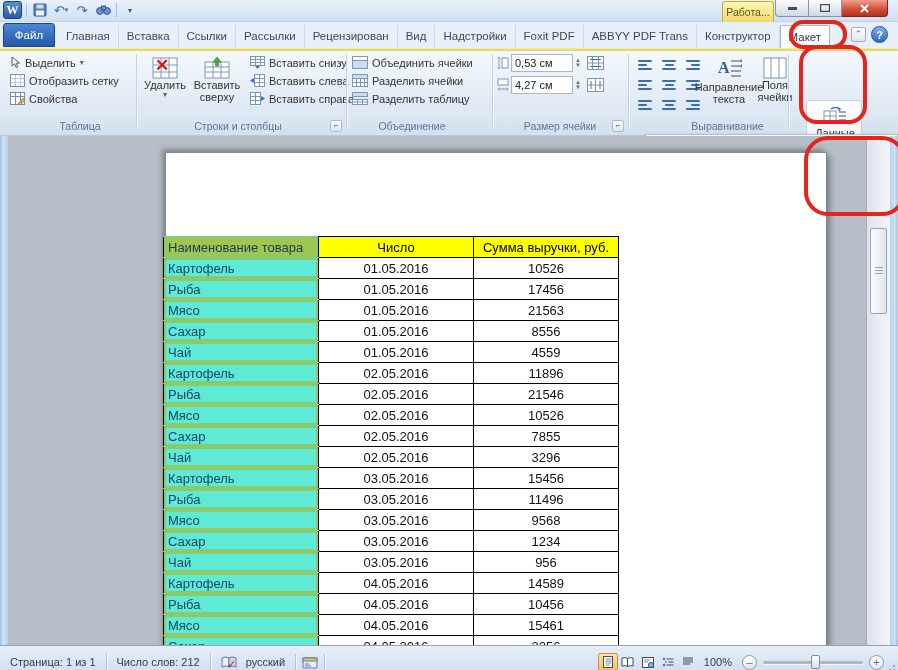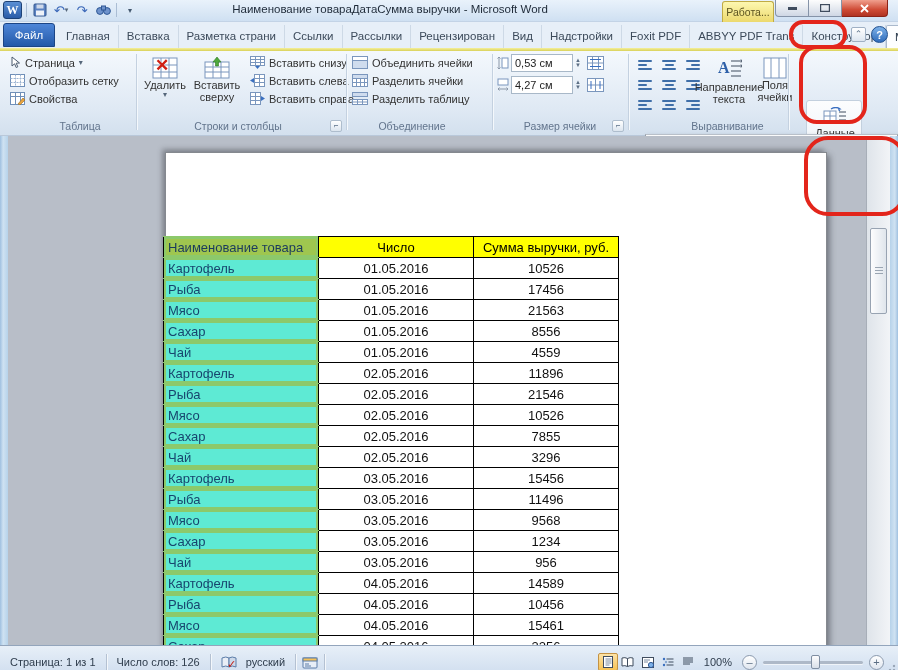--- a/index.html
+++ b/index.html
@@ -160,21 +160,20 @@
       <div class="qbtn">
         <svg width="15" height="12" viewBox="0 0 15 12">
             <circle cx="4" cy="7" r="3.4" fill="#6f93cc" stroke="#2e5795"></circle>
             <circle cx="11" cy="7" r="3.4" fill="#6f93cc" stroke="#2e5795"></circle>
             <rect x="5.5" y="2" width="4" height="4" fill="#6f93cc" stroke="#2e5795"></rect>
           </svg>
       </div>
       <div class="qsep"></div>
       <div class="qbtn" style="font-size:8px;color:#44586f">▾</div>
     </div>
-    <div class="title-text">Наименование товараДатаСумма выручки - Microsoft Word</div>
     <div class="ctx-tab">Работа...</div>
     <div class="winbtns">
       <div class="wbtn min">
         <svg width="9" height="3" viewBox="0 0 9 3">
             <rect width="9" height="3" fill="#3f4c5e"></rect>
           </svg>
       </div>
       <div class="wbtn max">
         <svg width="10" height="8" viewBox="0 0 10 8">
             <rect x="0.5" y="0.5" width="9" height="7" fill="none" stroke="#3f4c5e" stroke-width="1.4"></rect>
@@ -186,21 +185,20 @@
           </svg>
       </div>
     </div>
   </div>
 
   <div class="tabrow">
     <div class="tab-file">Файл</div>
     <div class="tabs">
       <div class="tab">Главная</div>
       <div class="tab">Вставка</div>
-      <div class="tab">Разметка страни</div>
       <div class="tab">Ссылки</div>
       <div class="tab">Рассылки</div>
       <div class="tab">Рецензирован</div>
       <div class="tab">Вид</div>
       <div class="tab">Надстройки</div>
       <div class="tab">Foxit PDF</div>
       <div class="tab">ABBYY PDF Trans</div>
       <div class="tab">Конструктор</div>
       <div class="tab active">Макет</div>
     </div>
@@ -210,21 +208,21 @@
 
   <div class="ribbon">
     <div class="topline"></div>
 
     <div class="rbtn" style="left:10px; top:8px;">
       <span class="ic">
         <svg width="11" height="13" viewBox="0 0 11 13">
             <path d="M2 1 L2 10 L4.6 7.8 L6.2 11.5 L7.8 10.8 L6.2 7.2 L9.5 7 Z" fill="#fff" stroke="#4a5a6e"></path>
           </svg>
       </span>
-      <span>Страница</span>
+      <span>Выделить</span>
         <span class="caret">▾</span>
     </div>
     <div class="rbtn" style="left:10px; top:26px;">
       <span class="ic">
         <svg width="15" height="13" viewBox="0 0 15 13">
             <rect x="0.5" y="0.5" width="14" height="12" fill="#fff" stroke="#6f8fb8"></rect>
             <path d="M0.5 4.5h14M0.5 8.5h14M5.5 0.5v12M10.5 0.5v12" stroke="#9db4d2" stroke-dasharray="2 1" fill="none"></path>
           </svg>
       </span>
       <span>Отобразить сетку</span>
@@ -641,21 +639,21 @@
   <div class="vscroll">
     <div class="vthumb">
         <span class="grip"></span>
       </div>
   </div>
   <div class="edge-r"></div>
 
   <div class="statusbar">
     <span class="sb-item" style="margin-left:6px">Страница: 1 из 1</span>
     <span class="sb-sep"></span>
-    <span class="sb-item">Число слов: 126</span>
+    <span class="sb-item">Число слов: 212</span>
     <span class="sb-sep"></span>
     <span class="ic" style="margin:0 4px">
       <svg width="17" height="15" viewBox="0 0 17 15">
           <path d="M1 3 Q5 1 8 3 L8 12 Q5 10 1 12 Z" fill="#e9eef6" stroke="#5b7ca8"></path>
           <path d="M15 3 Q11 1 8 3 L8 12 Q11 10 15 12 Z" fill="#cdd9ea" stroke="#5b7ca8"></path>
           <text x="6" y="13" font-size="11" font-weight="bold" fill="#c01a10" font-family="DejaVu Sans,sans-serif">✓</text>
         </svg>
     </span>
     <span class="sb-item">русский</span>
     <span class="sb-sep"></span>

